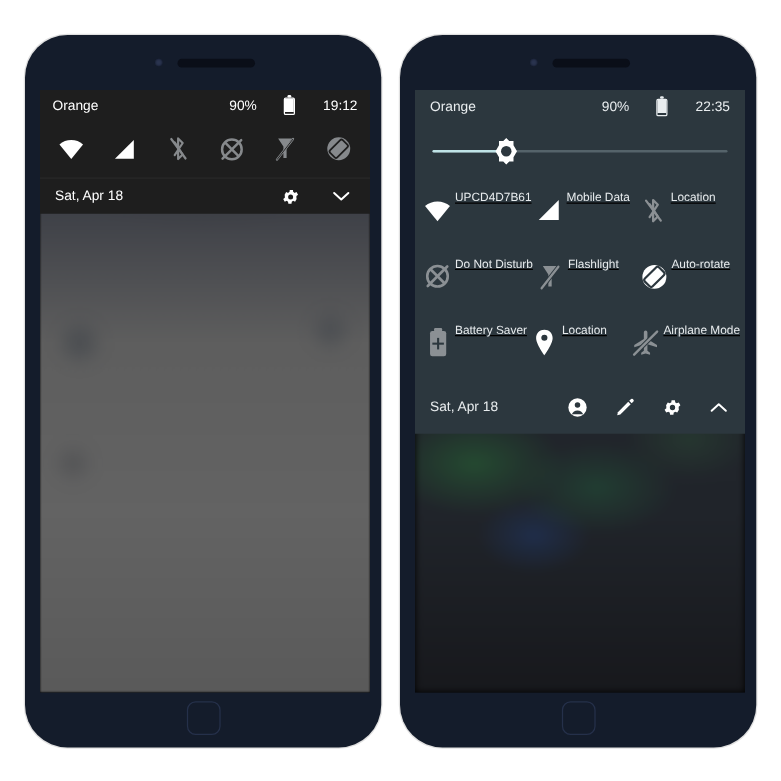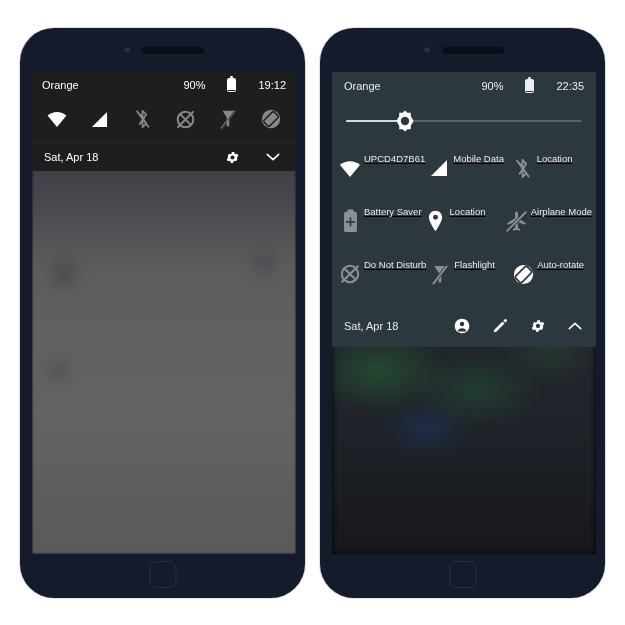--- a/index.html
+++ b/index.html
@@ -259,20 +259,52 @@
                   <line x1="3" y1="3.5" x2="15.5" y2="20.5" stroke="#8b9094" stroke-width="1.9" stroke-linecap="round"></line>
                 </svg>
               </span>
               <span class="tile-lbl">Location</span>
             </div>
           </div>
 
           <div class="tile-row">
             <div class="tile">
               <span class="tile-ico">
+                <svg width="22" height="22" viewBox="0 0 22 22">
+                  <circle cx="11" cy="11" r="8.2" fill="none" stroke="#8b9094" stroke-width="2.1"></circle>
+                  <line x1="5.4" y1="5.4" x2="16.6" y2="16.6" stroke="#8b9094" stroke-width="2.1"></line>
+                  <line x1="3.2" y1="18.8" x2="18.8" y2="3.2" stroke="#8b9094" stroke-width="2.1" stroke-linecap="round"></line>
+                </svg>
+              </span>
+              <span class="tile-lbl">Do Not Disturb</span>
+            </div>
+            <div class="tile">
+              <span class="tile-ico">
+                <svg width="18" height="23" viewBox="0 0 18 24">
+                  <path d="M3 3 L15 3 L10.4 10 L10.4 20 L7.6 20 L7.6 10 Z" fill="#8b9094"></path>
+                  <line x1="2" y1="21.5" x2="16" y2="3.5" stroke="#2c373e" stroke-width="3.4"></line>
+                  <line x1="2" y1="21.5" x2="16" y2="3.5" stroke="#8b9094" stroke-width="1.9" stroke-linecap="round"></line>
+                </svg>
+              </span>
+              <span class="tile-lbl">Flashlight</span>
+            </div>
+            <div class="tile">
+              <span class="tile-ico">
+                <svg width="23" height="23" viewBox="0 0 24 24">
+                  <circle cx="12" cy="12" r="10" fill="#ffffff"></circle>
+                  <rect x="7.4" y="3.6" width="9.2" height="16.8" rx="1.8" transform="rotate(45 12 12)" fill="none" stroke="#2c373e" stroke-width="1.8"></rect>
+                </svg>
+              </span>
+              <span class="tile-lbl">Auto-rotate</span>
+            </div>
+          </div>
+
+          <div class="tile-row">
+            <div class="tile">
+              <span class="tile-ico">
                 <svg width="15" height="24" viewBox="0 0 16 26">
                   <rect x="4.5" y="0.5" width="7" height="3" rx="1" fill="#8b9094"></rect>
                   <rect x="1" y="3" width="14" height="22" rx="2" fill="#8b9094"></rect>
                   <rect x="7.1" y="9" width="1.8" height="10" fill="#2c373e"></rect>
                   <rect x="3" y="13.1" width="10" height="1.8" fill="#2c373e"></rect>
                 </svg>
               </span>
               <span class="tile-lbl">Battery Saver</span>
             </div>
             <div class="tile">
@@ -289,52 +321,20 @@
                 <svg width="23" height="23" viewBox="0 0 24 24">
                   <path d="M21.5 15.4v-1.9l-8-4.9V3.1c0-.9-.7-1.6-1.5-1.6s-1.5.7-1.5 1.6v5.5l-8 4.9v1.9l8-2.5v5.5l-2.2 1.6v1.6l3.7-1 3.7 1v-1.6L13.5 18.4v-5.5z" fill="#8b9094"></path>
                   <line x1="2.4" y1="21.6" x2="21.6" y2="2.4" stroke="#2c373e" stroke-width="3.6"></line>
                   <line x1="2.4" y1="21.6" x2="21.6" y2="2.4" stroke="#8b9094" stroke-width="2" stroke-linecap="round"></line>
                 </svg>
               </span>
               <span class="tile-lbl">Airplane Mode</span>
             </div>
           </div>
 
-          <div class="tile-row">
-            <div class="tile">
-              <span class="tile-ico">
-                <svg width="22" height="22" viewBox="0 0 22 22">
-                  <circle cx="11" cy="11" r="8.2" fill="none" stroke="#8b9094" stroke-width="2.1"></circle>
-                  <line x1="5.4" y1="5.4" x2="16.6" y2="16.6" stroke="#8b9094" stroke-width="2.1"></line>
-                  <line x1="3.2" y1="18.8" x2="18.8" y2="3.2" stroke="#8b9094" stroke-width="2.1" stroke-linecap="round"></line>
-                </svg>
-              </span>
-              <span class="tile-lbl">Do Not Disturb</span>
-            </div>
-            <div class="tile">
-              <span class="tile-ico">
-                <svg width="18" height="23" viewBox="0 0 18 24">
-                  <path d="M3 3 L15 3 L10.4 10 L10.4 20 L7.6 20 L7.6 10 Z" fill="#8b9094"></path>
-                  <line x1="2" y1="21.5" x2="16" y2="3.5" stroke="#2c373e" stroke-width="3.4"></line>
-                  <line x1="2" y1="21.5" x2="16" y2="3.5" stroke="#8b9094" stroke-width="1.9" stroke-linecap="round"></line>
-                </svg>
-              </span>
-              <span class="tile-lbl">Flashlight</span>
-            </div>
-            <div class="tile">
-              <span class="tile-ico">
-                <svg width="23" height="23" viewBox="0 0 24 24">
-                  <circle cx="12" cy="12" r="10" fill="#ffffff"></circle>
-                  <rect x="7.4" y="3.6" width="9.2" height="16.8" rx="1.8" transform="rotate(45 12 12)" fill="none" stroke="#2c373e" stroke-width="1.8"></rect>
-                </svg>
-              </span>
-              <span class="tile-lbl">Auto-rotate</span>
-            </div>
-          </div>
-
         </div>
 
         <div class="datebar-r">
           <span>Sat, Apr 18</span>
           <span class="datebar-r-icons">
             <span>
               <svg width="16" height="16" viewBox="0 0 24 24">
                 <circle cx="12" cy="12" r="11" fill="#ffffff"></circle>
                 <circle cx="12" cy="9" r="3.3" fill="#2c373e"></circle>
                 <path d="M5.2 20.2a7.3 7.3 0 0 1 13.6 0z" fill="#2c373e"></path>

